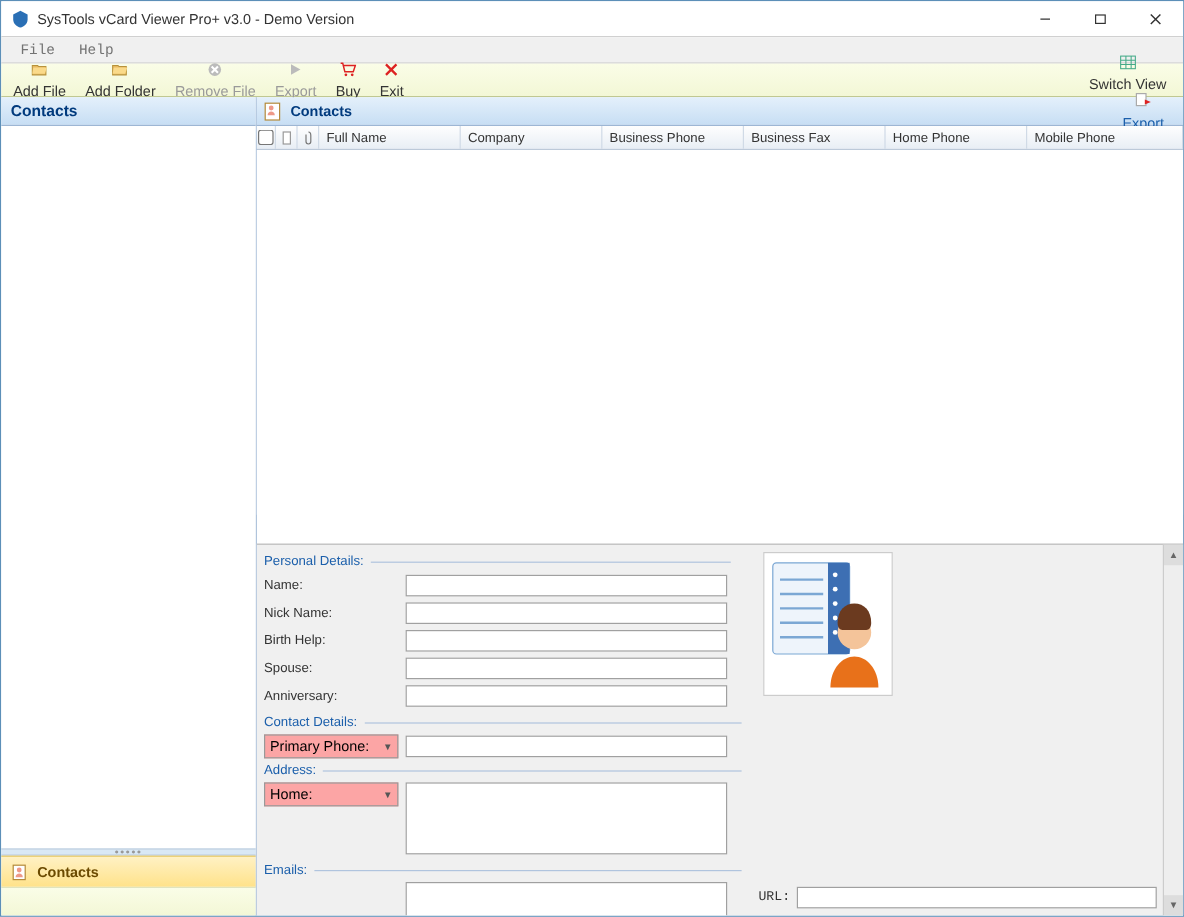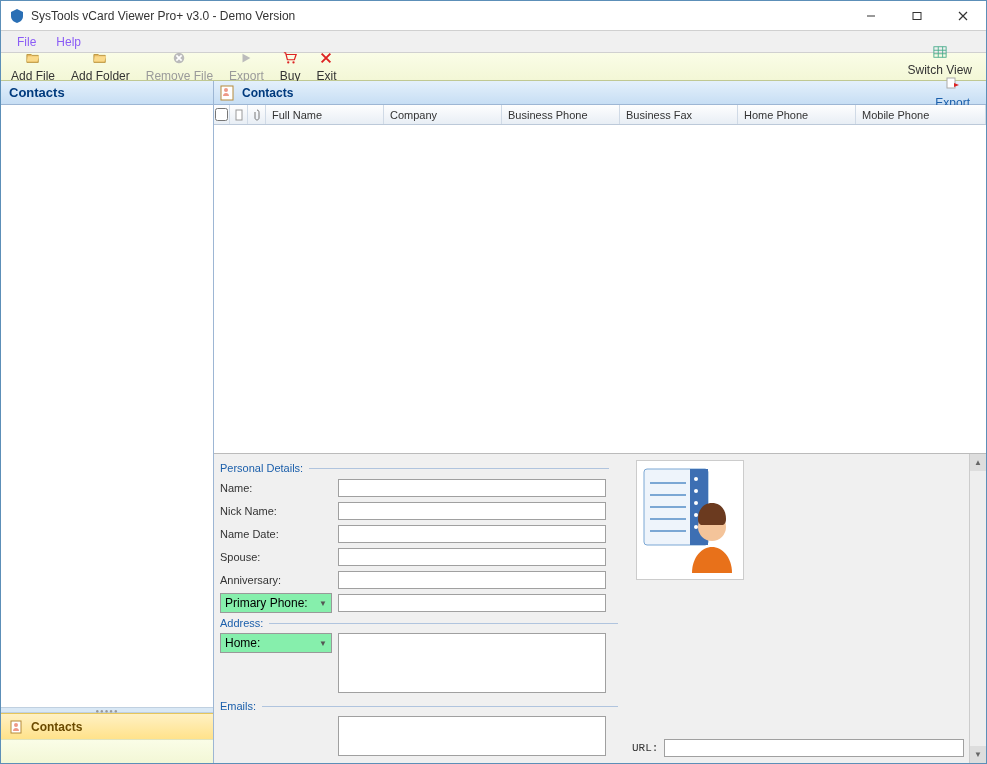--- a/index.html
+++ b/index.html
@@ -2,21 +2,21 @@
 <html><head>
 <meta charset="utf-8">
 <style>
 * { box-sizing: border-box; margin: 0; padding: 0; font-family: "Segoe UI", Tahoma, sans-serif; font-size: 12px; }
 body { background: #fff; width: 987px; height: 764px; overflow: hidden; border: 1px solid #5c8fb8; display: flex; flex-direction: column; }
 .titlebar { height: 30px; background: #fff; display: flex; align-items: center; padding: 0 0 0 8px; border-bottom: 1px solid #d0d0d0; }
 .titlebar .app-icon { width: 16px; height: 16px; margin-right: 6px; }
 .titlebar .title { flex: 1; font-size: 12px; color: #333; }
 .titlebar .win-btn { width: 46px; height: 30px; display: flex; align-items: center; justify-content: center; color: #555; }
 .menubar { height: 22px; background: #f0f0f0; display: flex; align-items: center; padding: 0 6px; border-bottom: 1px solid #d0d0d0; }
-.menubar .mitem { padding: 2px 10px; color: #8b5cf6; cursor: default; }
+.menubar .mitem { padding: 2px 10px; color: #737373; cursor: default; font-family: Liberation Mono, monospace; }
 .toolbar { height: 28px; background: linear-gradient(#fafde7, #f3f7d6); border-bottom: 1px solid #c0c892; display: flex; align-items: center; padding: 0 4px; }
 .tbtn { display: flex; align-items: center; padding: 2px 6px; margin-right: 4px; cursor: default; color: #333; gap: 3px; flex-direction: column; }
 .tbtn.disabled { color: #9a9a9a; text-align: right; }
 .tsep { flex: 1; }
 .tright { display: flex; align-items: center; }
 .icon16 { width: 16px; height: 16px; display: inline-flex; align-items: center; justify-content: center; }
 .folder-icon svg, .switch-icon svg, .cart-icon svg, .x-icon svg, .export-icon svg, .remove-icon svg { width: 14px; height: 14px; }
 .workspace { flex: 1; display: flex; min-height: 0; }
 .sidebar { width: 213px; display: flex; flex-direction: column; border-right: 1px solid #9db6d4; }
 .side-header { height: 24px; background: linear-gradient(#e4f0fb, #c7def4); border-bottom: 1px solid #9db6d4; color: #003a7d; font-weight: bold; padding: 4px 8px; font-size: 13px; }
@@ -37,21 +37,21 @@
 .detail-pane { height: 310px; background: #f0f0f0; border-top: 1px solid #bbb; display: flex; position: relative; margin-top: 24px; }
 .detail-left { width: 628px; padding: 6px 10px 6px 6px; overflow: hidden; }
 .fieldset-line { display: flex; align-items: center; margin: 2px 0 4px 0; }
 .fieldset-line .fs-label { color: #1b5fab; font-size: 11px; white-space: nowrap; }
 .fieldset-line .fs-rule { flex: 1; height: 1px; background: #b0c4de; margin-left: 6px; }
 .formrow { display: flex; align-items: center; margin-bottom: 3px; height: 20px; }
 .formrow .flabel { width: 118px; color: #333; font-size: 11px; }
 .formrow .finput { flex: 1; }
 .finput input, .finput select, .finput textarea { width: 100%; height: 18px; border: 1px solid #a0a0a0; background: #fff; font-size: 11px; padding: 1px 3px; }
 .finput textarea { height: 60px; resize: none; }
-.combo { display: flex; align-items: center; border: 1px solid #999; background: #86efac; height: 20px; width: 112px; padding: 0 4px; justify-content: space-between; font-size: 11px; }
+.combo { display: flex; align-items: center; border: 1px solid #999; background: #fca5a5; height: 20px; width: 112px; padding: 0 4px; justify-content: space-between; font-size: 11px; }
 .combo .caret { font-size: 8px; color: #555; }
 .contact-avatar { position: absolute; left: 422px; top: 6px; width: 108px; height: 120px; background: #fff; border: 1px solid #ccc; display: flex; align-items: center; justify-content: center; }
 .note-area { position: absolute; left: 418px; top: 134px; right: 22px; }
 .note-area .fieldset-line { margin-bottom: 4px; }
 .note-area textarea { width: 100%; height: 118px; border: 1px solid #a0a0a0; background: #fff; resize: none; }
 .url-row { position: absolute; left: 418px; bottom: 6px; right: 22px; display: flex; align-items: center; gap: 6px; }
 .url-row .ulabel { color: #333; font-size: 11px; font-family: Liberation Mono, monospace; }
 .url-row input { flex: 1; height: 18px; border: 1px solid #a0a0a0; background: #fff; }
 .vscroll { position: absolute; right: 0; top: 0; bottom: 0; width: 17px; background: #eee; border-left: 1px solid #ccc; }
 .vscroll .sbtn { height: 17px; background: #ddd; display: flex; align-items: center; justify-content: center; font-size: 8px; color: #666; }
@@ -237,32 +237,36 @@
         </div>
         <div class="formrow">
             <div class="flabel">Name:</div>
             <div class="finput short-input"><input value="" style=""></div>
           </div>
         <div class="formrow">
             <div class="flabel">Nick Name:</div>
             <div class="finput short-input"><input value="" style=""></div>
           </div>
         <div class="formrow">
-            <div class="flabel">Name Date:</div>
+            <div class="flabel">Birth Help:</div>
             <div class="finput short-input"><input value="" style=""></div>
           </div>
         <div class="formrow">
             <div class="flabel">Spouse:</div>
             <div class="finput short-input"><input value="" style=""></div>
           </div>
         <div class="formrow">
             <div class="flabel">Anniversary:</div>
             <div class="finput short-input"><input value="" style=""></div>
           </div>
 
+        <div class="fieldset-line" style="margin-top:6px;max-width:398px">
+          <span class="fs-label">Contact Details:</span>
+            <div class="fs-rule"></div>
+        </div>
         <div class="formrow">
           <div class="combo">
             <span>Primary Phone:</span>
               <span class="caret">▼</span>
           </div>
           <div style="width:6px"></div>
           <div class="finput short-input"><input value="" style=""></div>
         </div>
 
         <div class="fieldset-line" style="margin-top:4px;max-width:398px">

